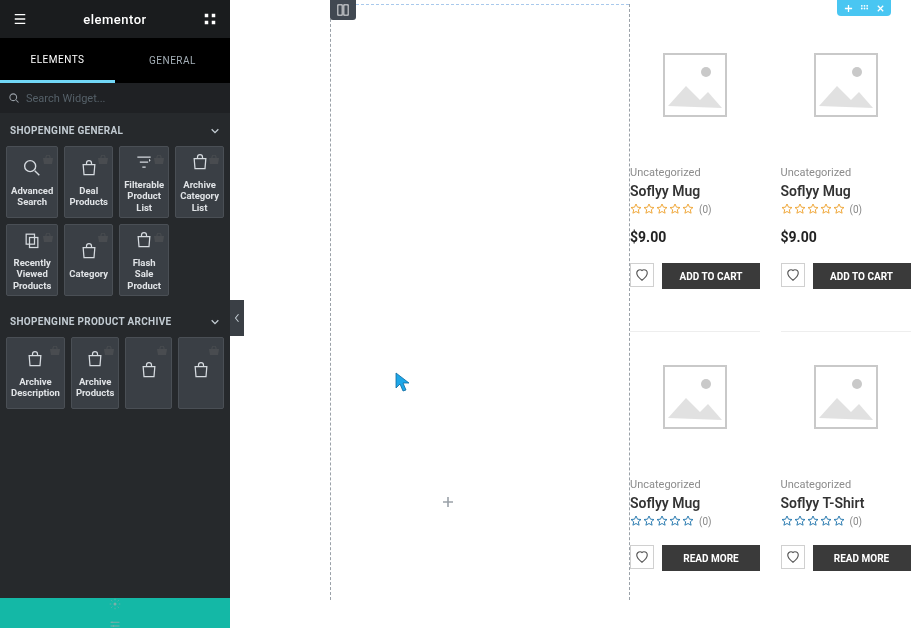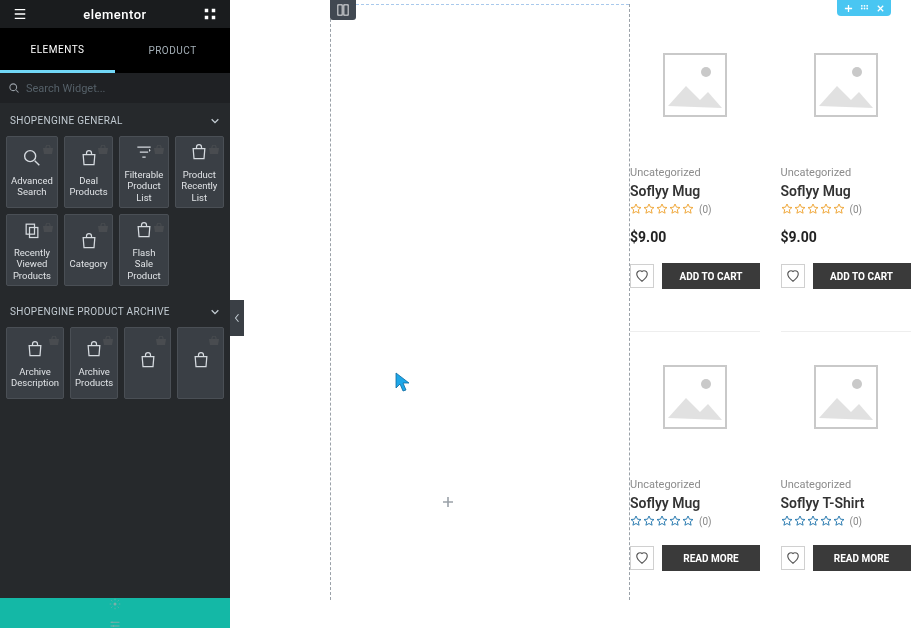--- a/index.html
+++ b/index.html
@@ -9,21 +9,21 @@
 
 .panel {
   width: 230px;
   background: #26292c;
   display: flex;
   flex-direction: column;
   color: #c2cbd2;
   position: relative;
 }
 .panel-header {
-  height: 28px;
+  height: 38px;
   background: #1a1c1e;
   display: flex;
   align-items: center;
   justify-content: space-between;
   padding: 0 10px;
 }
 .menu-btn, .apps-btn {
   width: 20px; height: 20px;
   display: flex; align-items: center; justify-content: center;
   cursor: pointer;
@@ -43,21 +43,21 @@
   height: 30px; background: #1f2124; display: flex; align-items: center;
   padding: 0 8px; gap: 6px;
 }
 .search-row input {
   flex: 1; background: transparent; border: none; outline: none;
   color: #c2cbd2; font-size: 11px;
 }
 .search-row input::placeholder { color: #556068; }
 
 .widgets-scroll {
-  flex: 1; overflow-y: auto; 
+  flex: 1; overflow-y: auto;  font-weight: bold;
 }
 .widgets-scroll::-webkit-scrollbar { width: 0; }
 
 .cat-header {
   display: flex; align-items: center; justify-content: space-between;
   padding: 12px 10px 10px; font-size: 10px; letter-spacing: .3px;
   color: #c2cbd2; cursor: pointer;
 }
 .widget-grid {
   display: grid; grid-template-columns: 1fr 1fr 1fr 1fr; gap: 6px; padding: 0 6px 8px;
@@ -150,21 +150,21 @@
 .prod-img {
   width:100%; height:130px; display:flex;align-items:center;justify-content:center;
 }
 .prod-cat { font-size:11px; color:#8c8c8c; margin-top:16px;}
 .prod-name { font-size:14px; font-weight:600; color:#333; margin-top:4px;}
 .stars { display:flex; gap:1px; margin-top:4px; align-items:center;}
 .stars svg{width:12px;height:12px;}
 .stars .count{ font-size:10px;color:#888; margin-left:4px;}
 .stars.blue svg path{stroke:#2f7eb2;}
 .prod-price{ font-size:14px; font-weight:700; color:#222; margin-top:14px;}
-.btn-row{ display:flex; gap:8px; margin-top:18px; align-items:center;}
+.btn-row{ display:flex; gap:8px; margin-top:18px; align-items:flex-start;}
 .wish{width:24px;height:24px;border:1px solid #d0d0d0;display:flex;align-items:center;justify-content:center;cursor:pointer;}
 .cta{ flex:1;height:26px;background:#3a3a3a;color:#fff;font-size:10px;font-weight:700;display:flex;align-items:center;justify-content:center;cursor:pointer;}
 .divider{height:1px;background:#eee;margin:20px 0 0;}
 </style>
 </head>
 <body>
 
 <div class="app">
 
   <aside class="panel">
@@ -182,21 +182,21 @@
               <rect x="10" y="2" width="4" height="4"></rect>
               <rect x="2" y="10" width="4" height="4"></rect>
               <rect x="10" y="10" width="4" height="4"></rect>
             </g>
           </svg>
       </div>
     </div>
 
     <div class="tabs">
       <div class="tab active">ELEMENTS</div>
-      <div class="tab">PRODUCT</div>
+      <div class="tab">GENERAL</div>
     </div>
 
     <div class="search-row">
       <svg viewBox="0 0 16 16" width="12" height="12">
           <circle cx="7" cy="7" r="4.5" stroke="#9aa1a8" fill="none" stroke-width="1.4"></circle>
           <path d="M11 11l3 3" stroke="#9aa1a8" stroke-width="1.4"></path>
         </svg>
       <input placeholder="Search Widget..." style="">
     </div>
 
@@ -252,21 +252,21 @@
             <div class="badge"><svg viewBox="0 0 12 10">
                 <path d="M1 3h10l-1 6H2z" fill="#666"></path>
                 <path d="M4 3V2a2 2 0 0 1 4 0v1" stroke="#666" fill="none"></path>
               </svg></div>
             <div class="icon">
               <svg viewBox="0 0 24 24" width="20" height="20">
                 <path d="M5 8h14l-1 12H6z" stroke="#d5dadf" fill="none" stroke-width="1.5"></path>
                 <path d="M9 8V6a3 3 0 0 1 6 0v2" stroke="#d5dadf" fill="none" stroke-width="1.5"></path>
               </svg>
             </div>
-            <div class="label">Product Recently List</div>
+            <div class="label">Archive Category List</div>
           </div>
           <div class="widget-tile">
             <div class="badge"><svg viewBox="0 0 12 10">
                 <path d="M1 3h10l-1 6H2z" fill="#666"></path>
                 <path d="M4 3V2a2 2 0 0 1 4 0v1" stroke="#666" fill="none"></path>
               </svg></div>
             <div class="icon">
               <svg viewBox="0 0 24 24" width="20" height="20">
                 <rect x="5" y="5" width="10" height="12" stroke="#d5dadf" fill="none" stroke-width="1.5"></rect>
                 <rect x="9" y="9" width="10" height="12" stroke="#d5dadf" fill="none" stroke-width="1.5"></rect>

